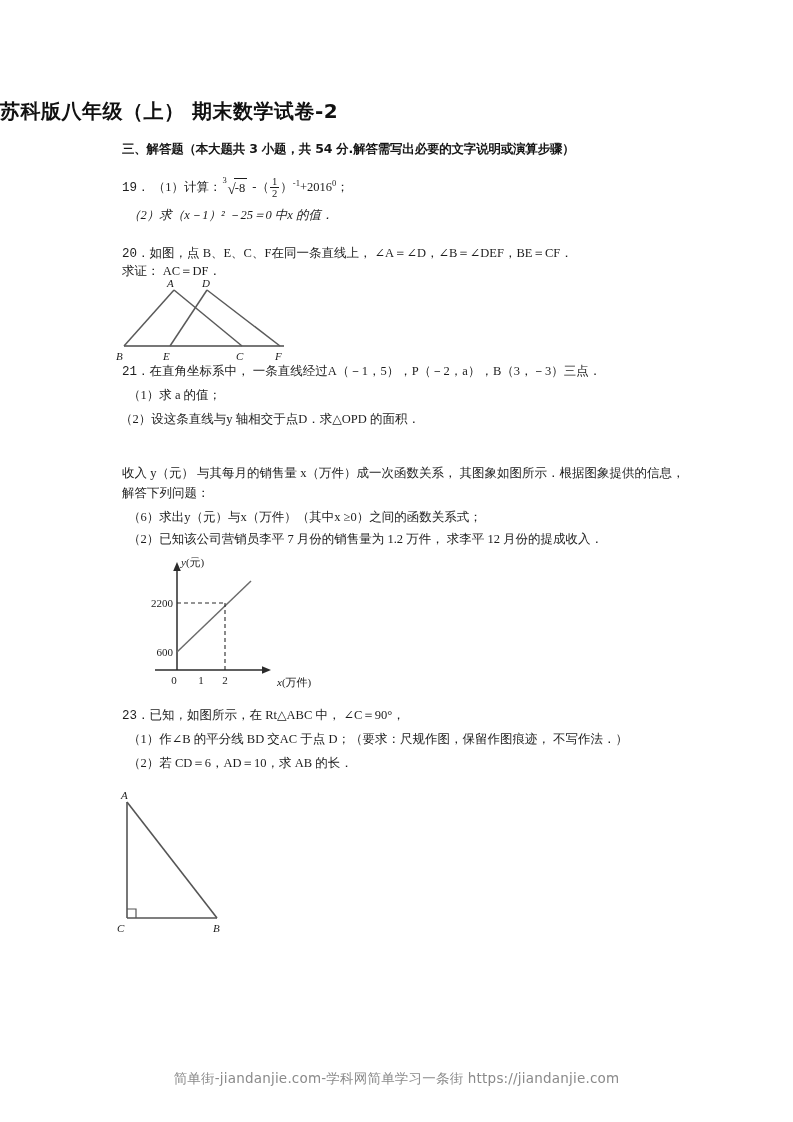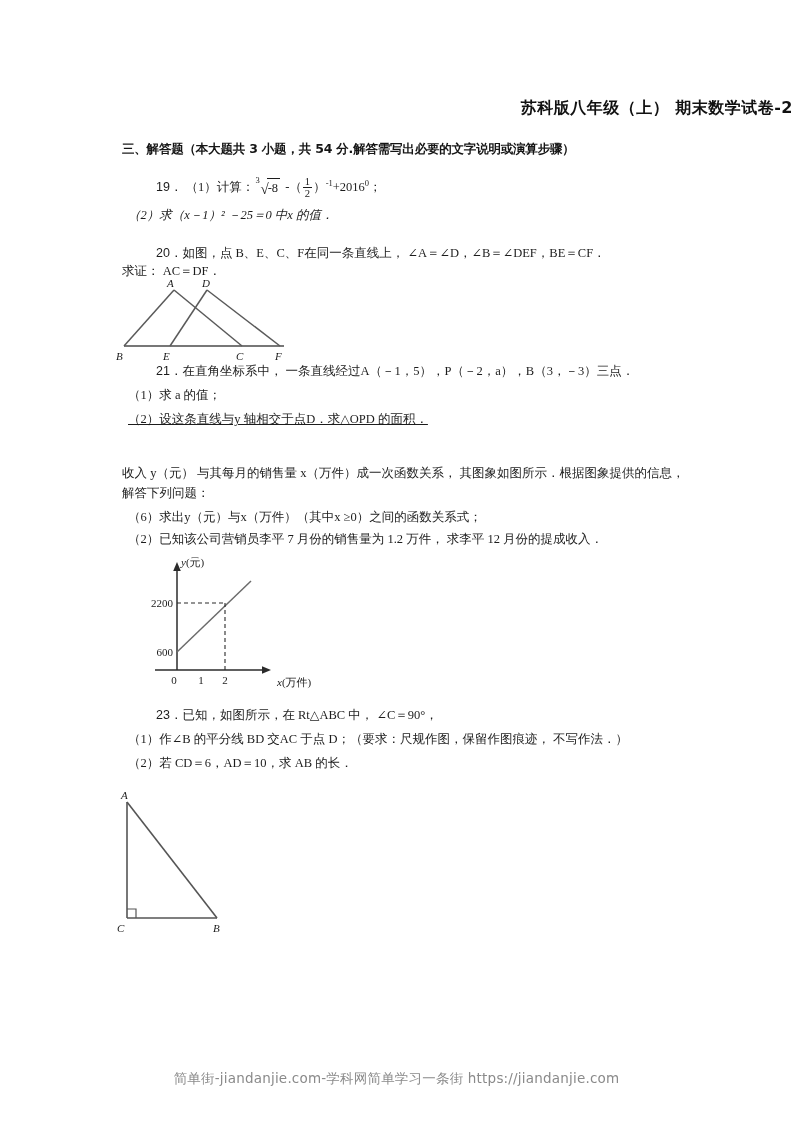--- a/index.html
+++ b/index.html
@@ -18,45 +18,45 @@
   .page {
     position: absolute;
     left: 0; top: 0;
     width: 793px;
     height: 1122px;
   }
   .doc-title {
     position: absolute;
     left: 0; top: 98px;
     width: 793px;
-    text-align: right;
+    text-align: left;
     font-family: "DejaVu Sans", "Liberation Sans", sans-serif;
     font-weight: bold;
-    font-size: 16px;
+    font-size: 20px;
     letter-spacing: 0.5px;
     color: #111;
   }
   .section-heading {
     position: absolute;
     left: 122px; top: 141px;
     font-family: "DejaVu Sans", "Liberation Sans", sans-serif;
     font-weight: bold;
     font-size: 12.5px;
     color: #151515;
     white-space: nowrap;
     letter-spacing: -0.2px;
   }
   .q {
     position: absolute;
     font-size: 12.5px;
     line-height: 19px;
     color: #1c1c1c;
     white-space: nowrap;
   }
-  .q .num { font-family: Liberation Sans, sans-serif; margin-left: 34px; }
+  .q .num { font-family: Liberation Mono, monospace; }
   .it { font-style: italic; font-family: "Liberation Serif", serif; }
   .sup { vertical-align: super; font-size: 0.68em; }
   .frac {
     display: inline-block;
     vertical-align: middle;
     text-align: center;
     font-size: 0.85em;
     line-height: 1.05;
     margin: 0 1px;
     position: relative;
@@ -138,21 +138,21 @@
       <text class="it" x="51" y="82" font-size="11" font-style="italic" font-family="Liberation Serif, serif" fill="#1c1c1c">E</text>
       <text class="it" x="124" y="82" font-size="11" font-style="italic" font-family="Liberation Serif, serif" fill="#1c1c1c">C</text>
       <text class="it" x="163" y="82" font-size="11" font-style="italic" font-family="Liberation Serif, serif" fill="#1c1c1c">F</text>
     </svg>
   </div>
 
   <div class="q" style="left:122px; top:362px;">
     <span class="num">21．</span><span>在直角坐标系中， 一条直线经过A（－1，5），P（－2，a），B（3，－3）三点．</span>
   </div>
   <div class="q" style="left:128px; top:386px;">（1）求 a 的值；</div>
-  <div class="q" style="left:128px; top:410px;text-decoration:underline;">（2）设这条直线与y 轴相交于点D．求△OPD 的面积．</div>
+  <div class="q" style="left:120px; top:410px;">（2）设这条直线与y 轴相交于点D．求△OPD 的面积．</div>
 
   <div class="q" style="left:122px; top:464px;text-align:right;">收入 y（元） 与其每月的销售量 x（万件）成一次函数关系， 其图象如图所示．根据图象提供的信息，</div>
   <div class="q" style="left:122px; top:484px;">解答下列问题：</div>
   <div class="q" style="left:128px; top:508px;">（6）求出y（元）与x（万件）（其中x ≥0）之间的函数关系式；</div>
   <div class="q" style="left:128px; top:530px;">（2）已知该公司营销员李平 7 月份的销售量为 1.2 万件， 求李平 12 月份的提成收入．</div>
 
   <div class="fig" style="left:135px; top:552px;">
     <svg width="265" height="140" viewBox="0 0 265 140">
 
       <line x1="42" y1="18" x2="42" y2="118" stroke="#2b2b2b" stroke-width="1.5"></line>

